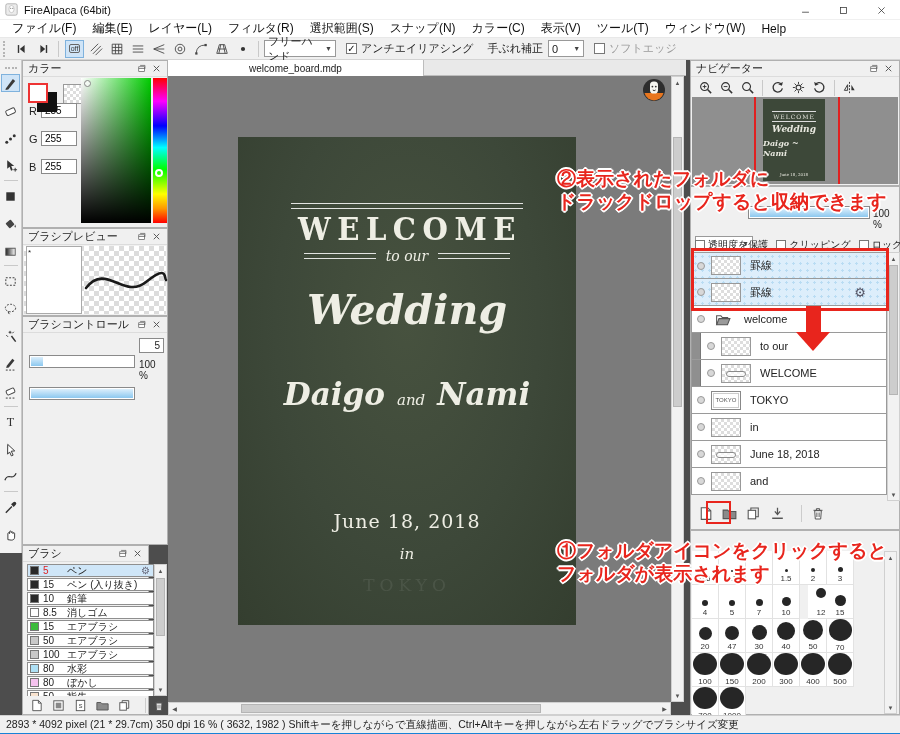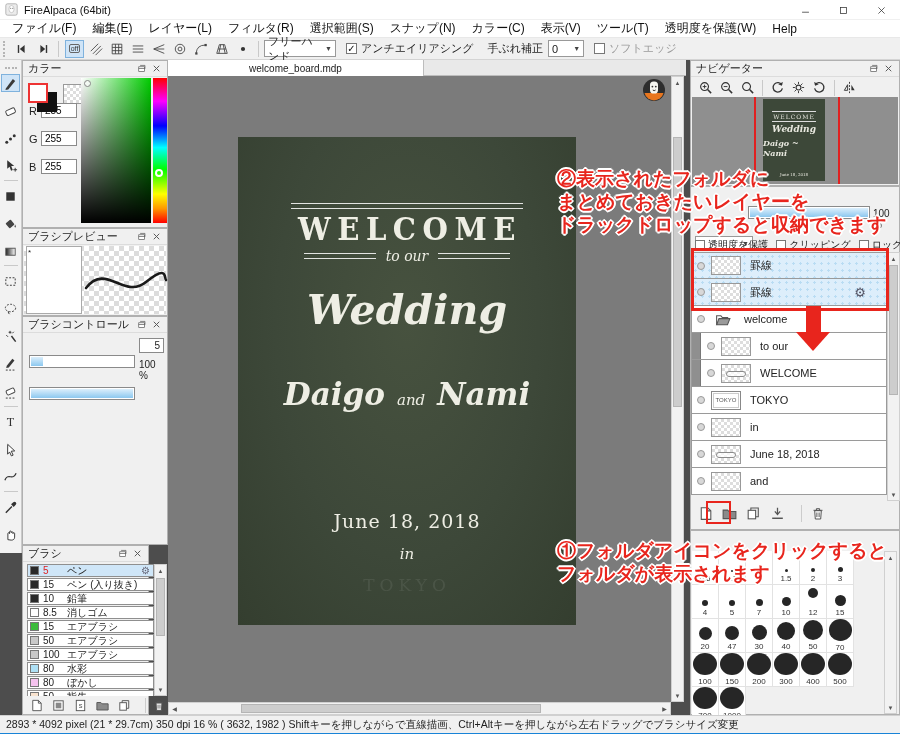--- a/index.html
+++ b/index.html
@@ -145,21 +145,21 @@
   <div class="menubar" id="menu-items">
       <span class="menu-item">ファイル(F)</span>
       <span class="menu-item">編集(E)</span>
       <span class="menu-item">レイヤー(L)</span>
       <span class="menu-item">フィルタ(R)</span>
       <span class="menu-item">選択範囲(S)</span>
       <span class="menu-item">スナップ(N)</span>
       <span class="menu-item">カラー(C)</span>
       <span class="menu-item">表示(V)</span>
       <span class="menu-item">ツール(T)</span>
-      <span class="menu-item">透明度を保護(W)</span>
+      <span class="menu-item">ウィンドウ(W)</span>
       <span class="menu-item">Help</span>
     </div>
 
   <div class="toolbar">
     <span class="tb-handle"></span>
     <span class="tbtn">
         <span class="ic" style="width:14px;height:14px">
           <svg viewBox="0 0 16 16">
             <path d="M11 3.5 L5.5 8 L11 12.5 Z" fill="#333"></path>
             <rect x="3.2" y="3.5" width="1.6" height="9" fill="#333"></rect>
@@ -892,21 +892,21 @@
           <span class="bslbl">5</span>
         </div>
         <div class="bscell" style="left: 54px; top: 34px;">
           <span class="dot" style="width: 7px; height: 7px;"></span>
           <span class="bslbl">7</span>
         </div>
         <div class="bscell" style="left: 81px; top: 34px;">
           <span class="dot" style="width: 9px; height: 9px;"></span>
           <span class="bslbl">10</span>
         </div>
-        <div class="bscell" style="left: 108px; top: 34px; gap: 8px;">
+        <div class="bscell" style="left: 116px; top: 34px; gap: 8px;">
           <span class="dot" style="width: 10px; height: 10px;"></span>
           <span class="bslbl">12</span>
         </div>
         <div class="bscell" style="left: 135px; top: 34px;">
           <span class="dot" style="width: 11px; height: 11px;"></span>
           <span class="bslbl">15</span>
         </div>
         <div class="bscell" style="left: 0px; top: 68px;">
           <span class="dot" style="width: 13px; height: 13px;"></span>
           <span class="bslbl">20</span>
@@ -969,21 +969,20 @@
       <span class="sb-ar" style="bottom:0;left:0">▼</span>
     </div>
   </div>
 
   <div class="statusbar">
     <span>2893 * 4092 pixel   (21 * 29.7cm)   350 dpi   16 %  ( 3632, 1982 )   Shiftキーを押しながらで直線描画、Ctrl+Altキーを押しながら左右ドラッグでブラシサイズ変更</span>
   </div>
 
   <div class="note" style="left:557px;top:167px" id="note2">
       <div>②表示されたフォルダに</div>
-      <div>まとめておきたいレイヤーを</div>
       <div>ドラックドロップすると収納できます</div>
     </div>
   <div class="note" style="left:557px;top:539px" id="note1">
       <div>①フォルダアイコンをクリックすると</div>
       <div>フォルダが表示されます</div>
     </div>
   <div class="redrect" style="left:691px;top:248px;width:198px;height:63px"></div>
   <div class="redrect" style="left:706px;top:501px;width:25px;height:23px;border-width:2px"></div>
   <div class="arrow-shaft" style="left:806px;top:306px;height:26px"></div>
   <div class="arrow-head" style="left:796px;top:332px"></div>

